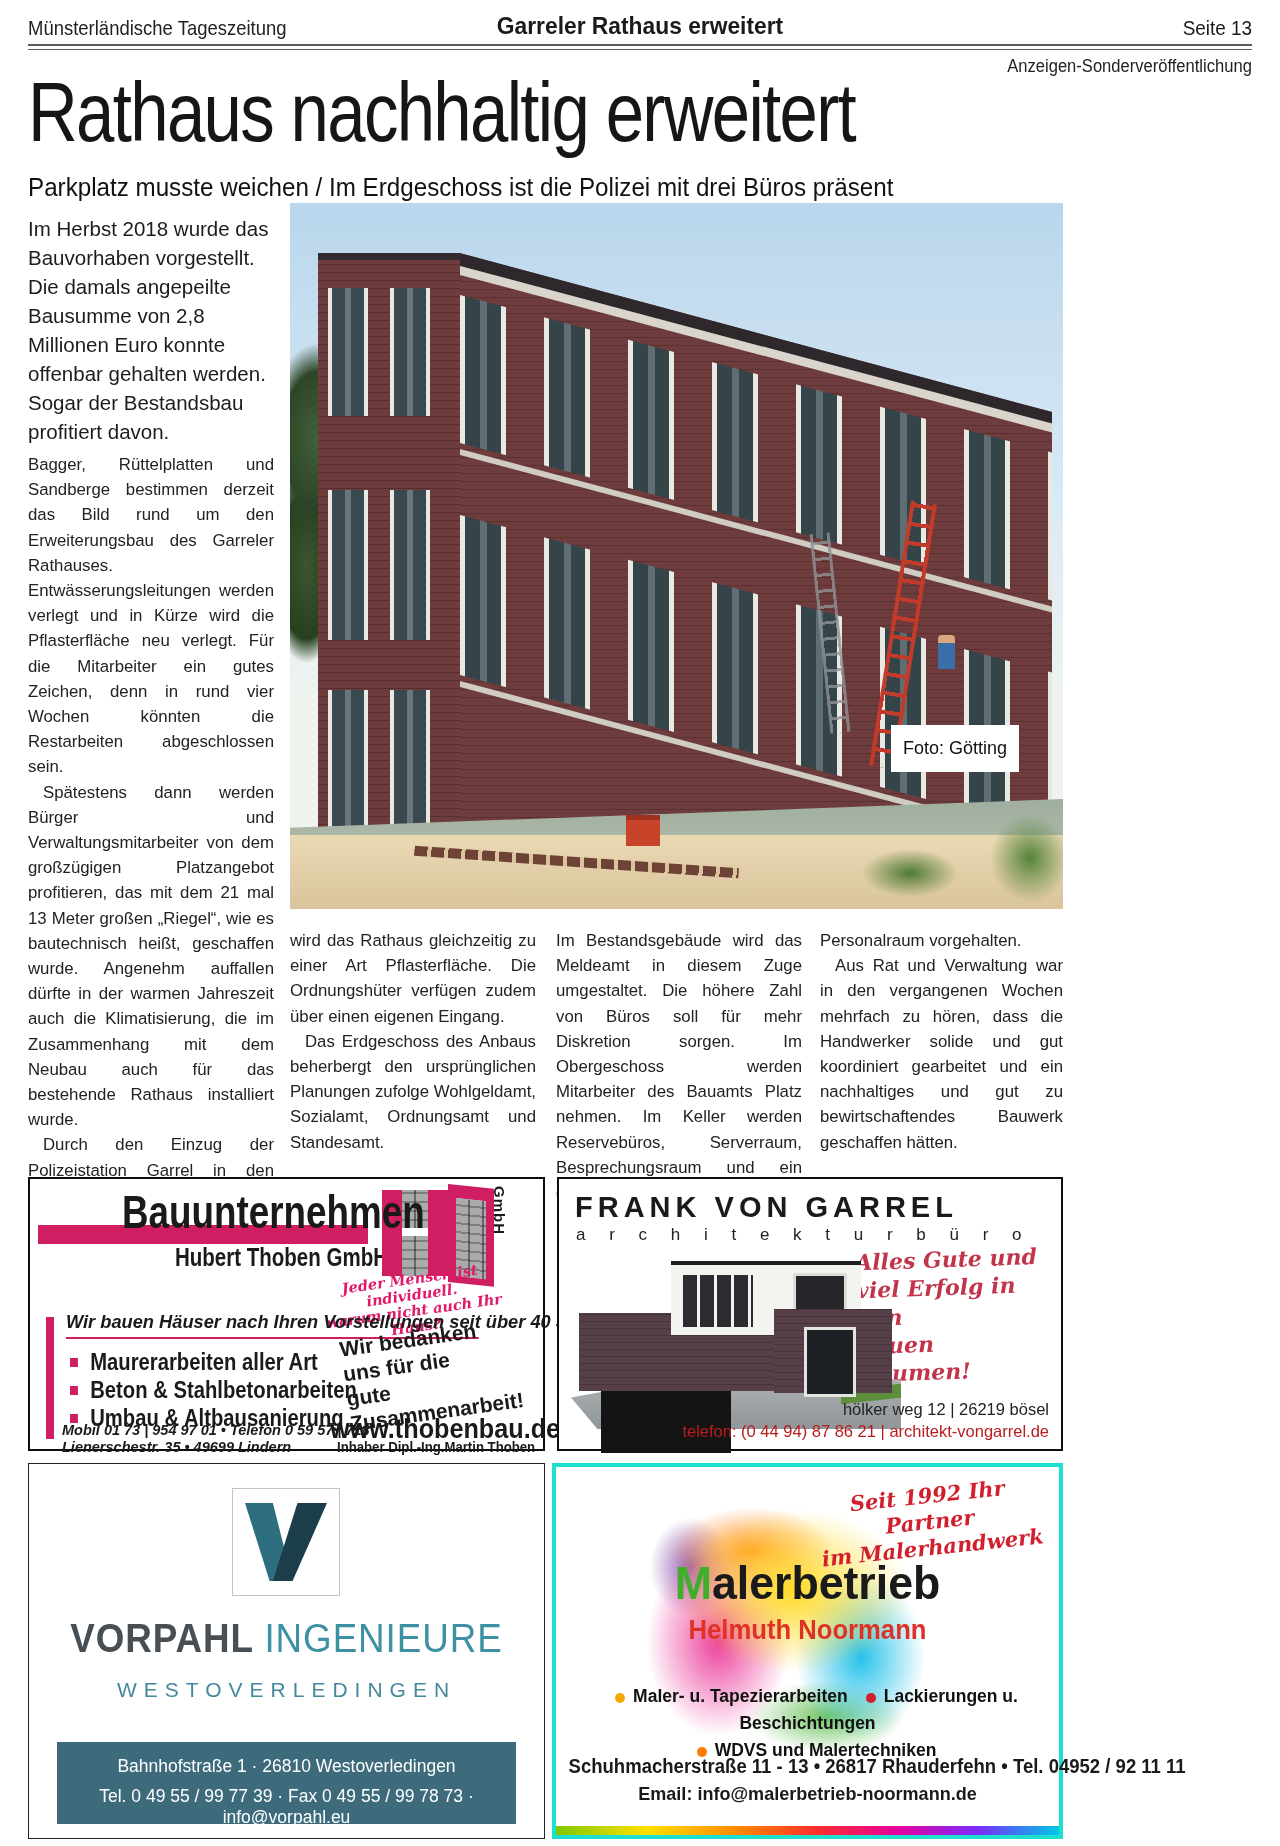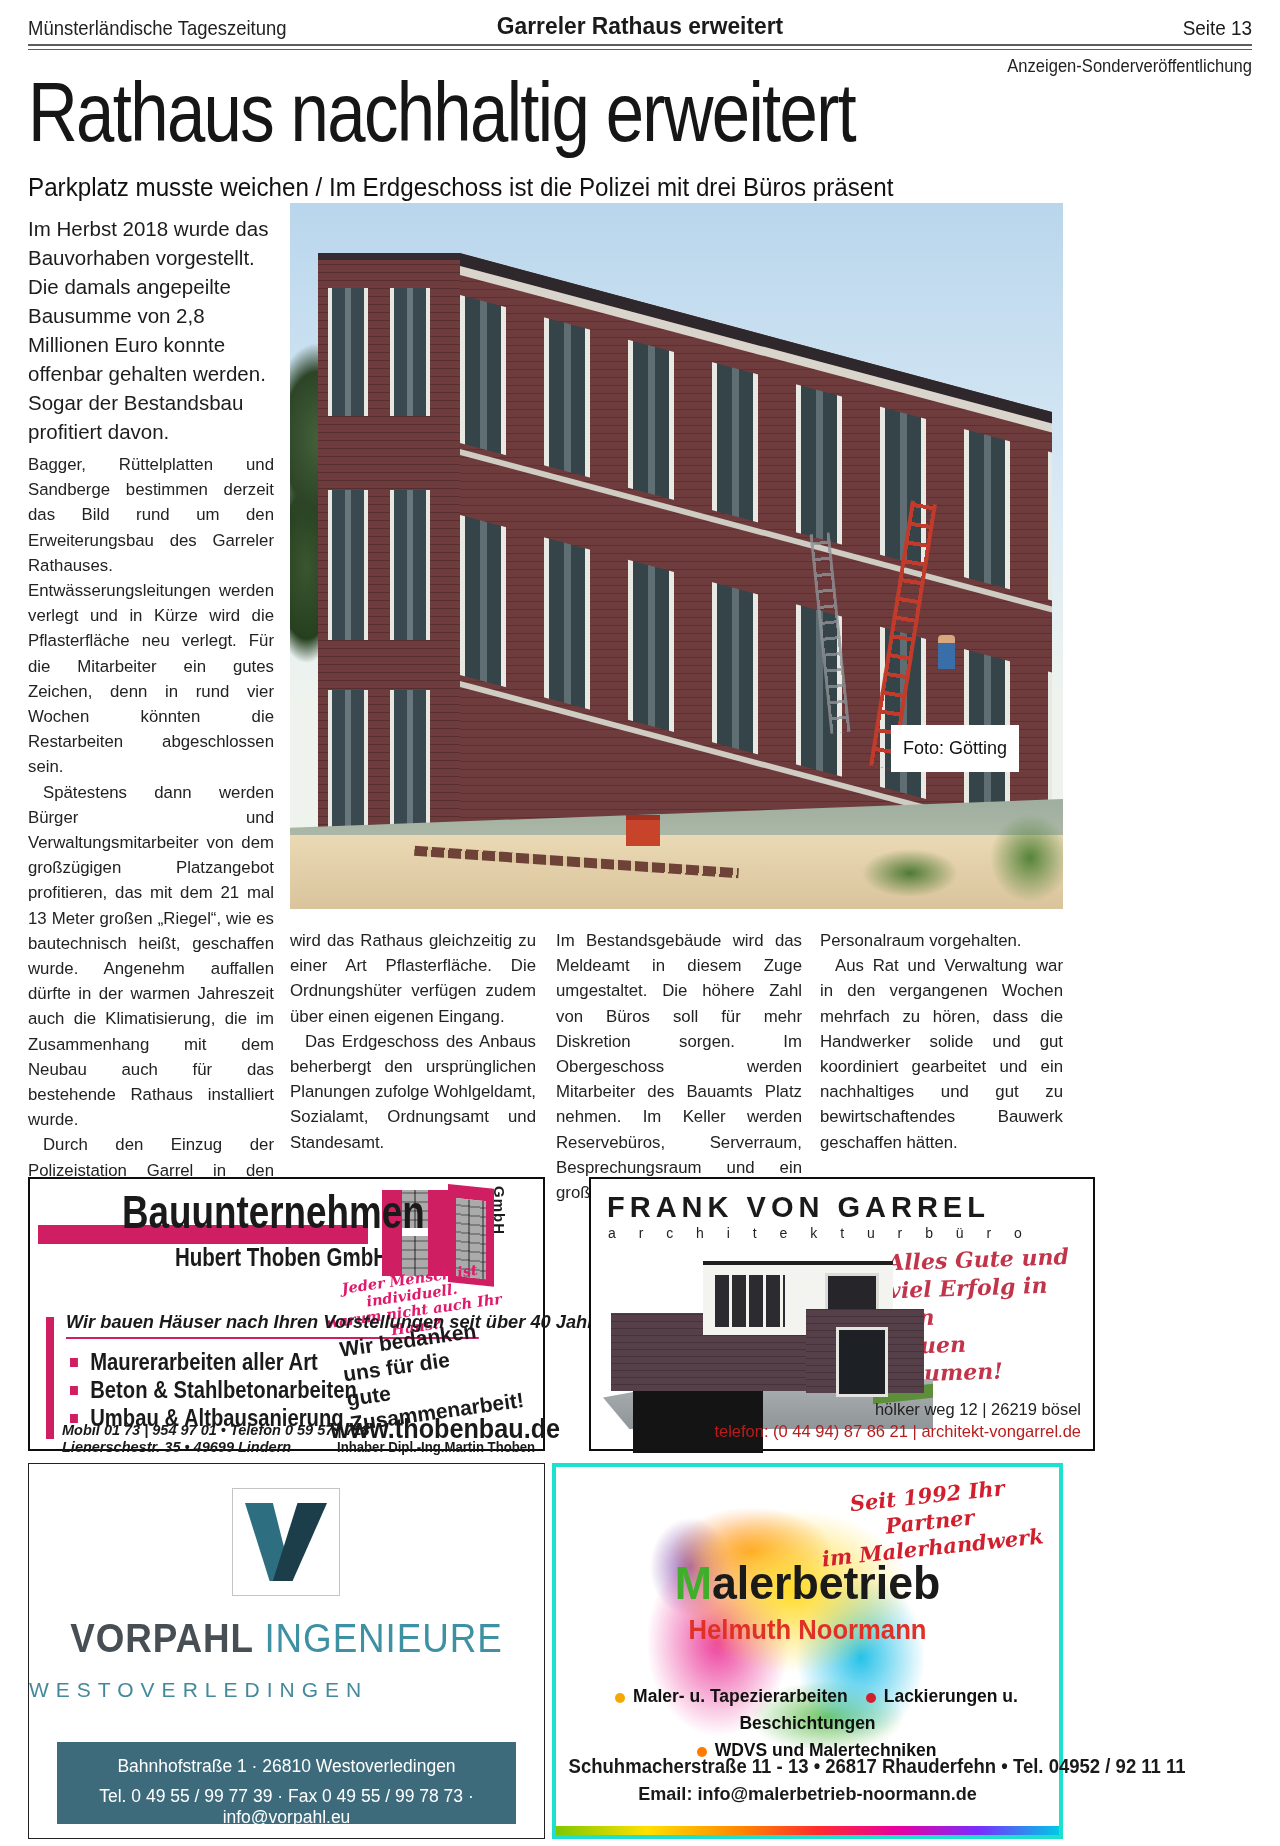--- a/index.html
+++ b/index.html
@@ -76,23 +76,23 @@
   .th-tag{top:132px;left:36px;width:430px;font-size:19px;font-weight:bold;font-style:italic;
           border-bottom:2.5px solid #cf1e62;padding-bottom:4px;transform:scaleX(.96);transform-origin:left top;white-space:nowrap;}
   .th-li{left:40px;font-size:23px;font-weight:bold;transform:scaleX(.88);transform-origin:left top;white-space:nowrap;}
   .th-li .sq{display:inline-block;width:9px;height:9px;background:#cf1e62;margin-right:14px;vertical-align:3px;}
   .th-thanks{top:158px;left:308px;width:190px;font-size:21px;font-weight:bold;transform:rotate(-8deg);line-height:25px;transform-origin:left top;}
   .th-phone{top:243px;left:32px;font-size:14.5px;font-weight:bold;font-style:italic;white-space:nowrap;}
   .th-addr{top:260px;left:32px;font-size:14.5px;font-weight:bold;font-style:italic;white-space:nowrap;}
   .th-web{top:234px;left:300px;font-size:28px;font-weight:bold;transform:scaleX(.9);transform-origin:left top;white-space:nowrap;}
   .th-owner{top:260px;left:307px;font-size:14px;font-weight:bold;transform:scaleX(.94);transform-origin:left top;white-space:nowrap;}
   
-  .ad-garrel{top:1177px;left:557px;width:506px;height:274px;border:2px solid #0d0d0d;margin-left:32px;}
+  .ad-garrel{top:1177px;left:557px;width:506px;height:274px;border:2px solid #0d0d0d;}
   .ga-name{top:12px;left:16px;font-size:29px;font-weight:bold;letter-spacing:5px;white-space:nowrap;}
-  .ga-field{top:46px;left:17px;font-size:14px;letter-spacing:9.5px;white-space:nowrap;color:#222;}
+  .ga-field{top:46px;left:17px;font-size:17px;letter-spacing:9.5px;white-space:nowrap;color:#222;}
   .ga-script{top:66px;right:14px;width:190px;font-size:22px;font-weight:bold;font-style:italic;color:#c2344a;
              font-family:"DejaVu Serif",serif;transform:rotate(-2deg);line-height:28px;}
   .ga-house{top:72px;left:12px;width:330px;height:178px;}
   .ga-ground{position:absolute;left:0;right:0;bottom:0;height:70px;background:linear-gradient(#b9bcbe,#8f9598);
              clip-path:polygon(0 55%,55% 8%,100% 30%,100% 100%,8% 100%);}
   .ga-grass{position:absolute;right:0;bottom:28px;width:60px;height:14px;background:#5d8f3a;transform:skewY(-6deg);}
   .ga-wingL{position:absolute;left:8px;top:62px;width:195px;height:78px;
             background:repeating-linear-gradient(0deg,#554049 0 6px,#463339 6px 7px);}
   .ga-garage{position:absolute;left:22px;top:78px;width:130px;height:62px;background:#141414;}
   .ga-top{position:absolute;left:100px;top:10px;width:190px;height:70px;background:#f3f3ef;border-top:4px solid #1f1f1f;}
@@ -106,21 +106,21 @@
   
   .ad-vorpahl{top:1463px;left:28px;width:517px;height:376px;border:1.5px solid #222;}
   .vp-logo{top:24px;left:203px;width:106px;height:106px;background:#fff;border:1px solid #c4c4c4;}
   .vp-v1{position:absolute;left:12px;top:14px;width:82px;height:78px;background:#2d6f80;
          clip-path:polygon(0 0,34% 0,58% 100%,30% 100%);}
   .vp-v2{position:absolute;left:12px;top:14px;width:82px;height:78px;background:#1c3d4a;
          clip-path:polygon(64% 0,100% 0,58% 100%,34% 100%);}
   .vp-name{top:152px;left:0;width:100%;text-align:center;font-size:40px;font-weight:bold;transform:scaleX(.92);letter-spacing:1px;white-space:nowrap;}
   .vp-name .n1{color:#474f55;}
   .vp-name .n2{color:#3e90a3;font-weight:400;}
-  .vp-loc{top:214px;left:0;width:100%;font-size:21px;letter-spacing:7px;color:#44899b;}
+  .vp-loc{top:214px;left:0;width:100%;text-align:center;font-size:21px;letter-spacing:7px;color:#44899b;}
   .vp-bar{left:28px;right:28px;bottom:14px;height:82px;background:#3d6b7c;color:#fff;text-align:center;}
   .vp-a1{margin-top:14px;font-size:17.5px;}
   .vp-a2{margin-top:9px;font-size:17.5px;}
   
   .ad-noormann{top:1463px;left:552px;width:511px;height:376px;border:4px solid #1fe0cf;}
   .no-splash{top:10px;left:60px;width:340px;height:300px;opacity:.85;background:
      radial-gradient(closest-side at 52% 38%,#ffd400,transparent 72%),
      radial-gradient(closest-side at 30% 55%,#e91e8c,transparent 70%),
      radial-gradient(closest-side at 72% 60%,#00b7e6,transparent 68%),
      radial-gradient(closest-side at 40% 25%,#ff7a00,transparent 60%),

